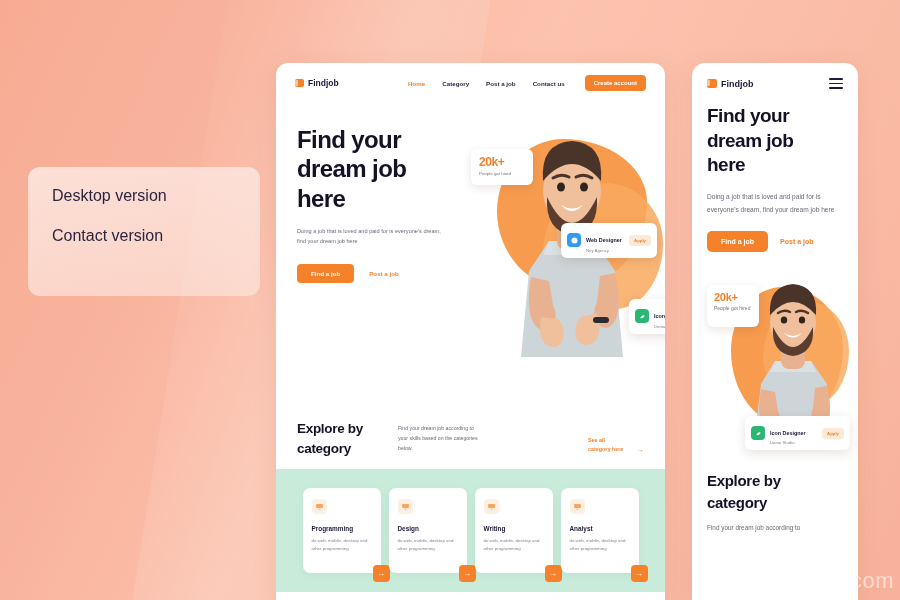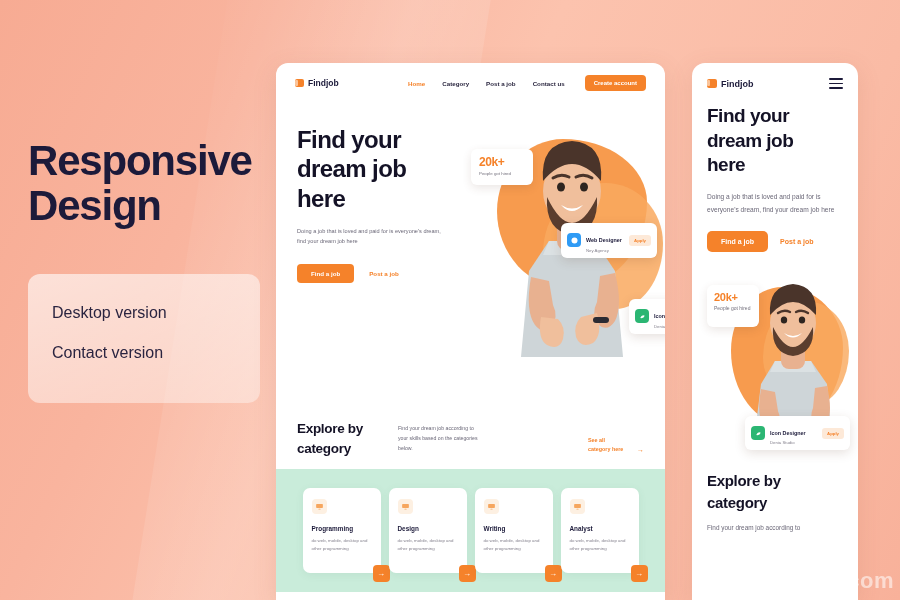--- a/index.html
+++ b/index.html
@@ -8,34 +8,34 @@
     font-family:"Liberation Sans", sans-serif;
     background:linear-gradient(115deg,#f7ab93 0%,#f9b49e 24%,#fcc3ae 48%,#fabba5 78%,#f8b19a 100%);
     position:relative;
   }
   .bg-sheen{
     position:absolute; left:180px; top:-80px; width:260px; height:780px;
     background:linear-gradient(100deg,rgba(255,255,255,0) 0%,rgba(255,255,255,.18) 50%,rgba(255,255,255,0) 100%);
     transform:rotate(9deg); pointer-events:none;
   }
   .watermark{
-    position:absolute; right:6px; bottom:6px; font-size:22px; font-weight:700;
+    position:absolute; right:6px; bottom:6px; font-size:22px; font-weight:400;
     color:rgba(255,255,255,.55); letter-spacing:.5px;
   }
 
   
   .left{ position:absolute; left:28px; top:138px; width:232px; }
   .headline{
     font-size:42px; line-height:1.08; font-weight:700; color:#1c1a3a;
     letter-spacing:-1.2px;
   }
   .opt-card{
-    margin-top:45px; width:232px; height:129px; border-radius:12px;
+    margin-top:29px; width:232px; height:129px; border-radius:12px;
     background:linear-gradient(160deg,rgba(255,255,255,.62),rgba(255,255,255,.38));
-    padding:30px 0 0 24px;
+    padding:20px 0 0 24px;
   }
   .opt-item{ font-size:16px; color:#2a2440; margin-bottom:22px; }
 
   
   .desktop{
     position:absolute; left:276px; top:63px; width:389px; height:537px;
     background:#fff; border-radius:12px 12px 0 0; overflow:hidden;
     box-shadow:0 6px 24px rgba(150,80,55,.13);
   }
   .d-nav{ height:40px; display:flex; align-items:center; padding:0 19px; }
@@ -149,24 +149,20 @@
   .m-explore{ padding:18px 15px 0 15px; }
   .m-ex-h2{ font-size:15px; line-height:1.42; font-weight:700; color:#141226; letter-spacing:-.3px; }
   .m-ex-desc{ margin-top:9px; font-size:6.4px; line-height:1.95; color:#6b6878; }
 </style>
 </head>
 <body>
 
 <div class="bg-sheen"></div>
 
 <div class="left">
-  <div class="headline">
-    <div>Responsive</div>
-    <div>Design</div>
-  </div>
   <div class="opt-card">
     <div class="opt-item">Desktop version</div>
     <div class="opt-item">Contact version</div>
   </div>
 </div>
 
 <div class="desktop">
 
   <div class="d-nav">
     <div class="logo">

